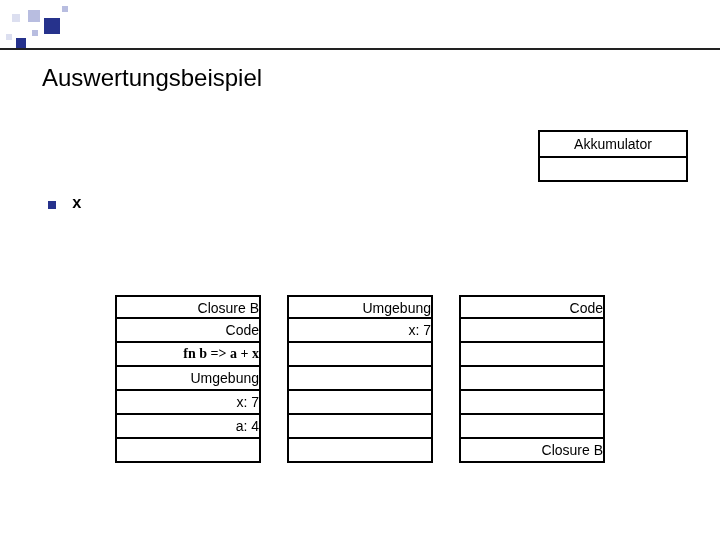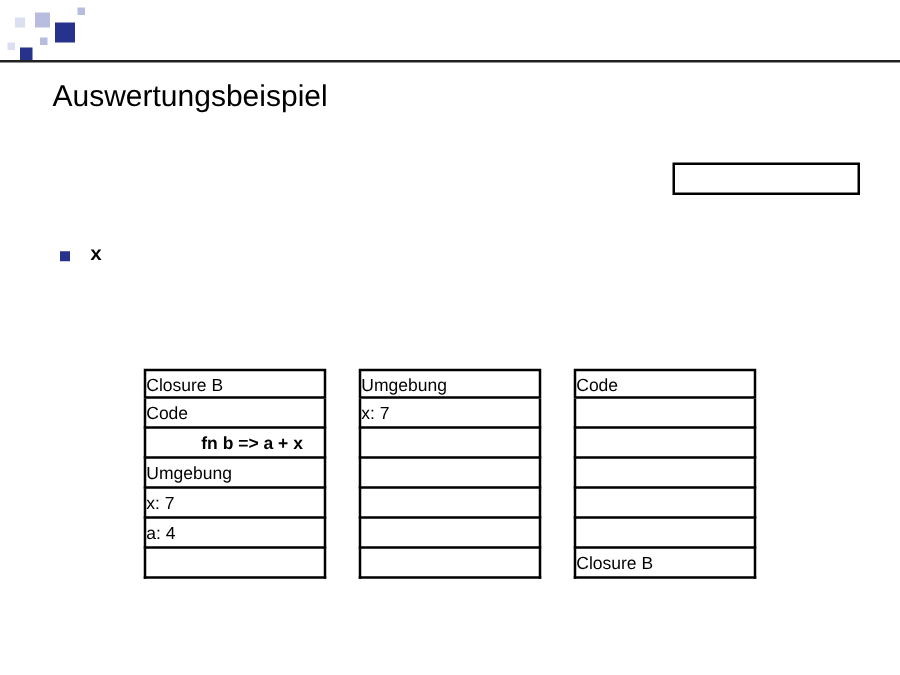--- a/index.html
+++ b/index.html
@@ -80,44 +80,45 @@
     gap: 26px;
   }
   .col {
     width: 146px;
   }
   .cell {
     border: 2px solid #000;
     border-top: none;
     height: 24px;
     line-height: 20px;
-    text-align: left;
+    text-align: right;
     font-size: 14px;
     padding: 1px 0;
   }
   .cell:first-child { border-top: 2px solid #000; }
-  .monoCell { font-family: Liberation Sans, sans-serif; font-weight: bold; font-size: 14px; padding-left: 44px; }
+  .monoCell { font-family: Liberation Serif, serif; font-weight: bold; font-size: 14px; padding-left: 44px; }
 </style>
 </head>
 <body>
 
 <div class="corner-deco">
   <div class="sq a"></div>
     <div class="sq b"></div>
     <div class="sq c"></div>
   <div class="sq d"></div>
     <div class="sq e"></div>
     <div class="sq f"></div>
   <div class="sq g"></div>
 </div>
 <div class="topline"></div>
 
 <div class="title">Auswertungsbeispiel</div>
 
 <div class="akkubox">
+  <div class="hdr">Akkumulator</div>
   <div class="val"></div>
 </div>
 
 <div class="bullets">
   <div class="bitem">
     <div class="sqbul"></div>
     <span class="mono">x</span>
   </div>
 </div>
 

